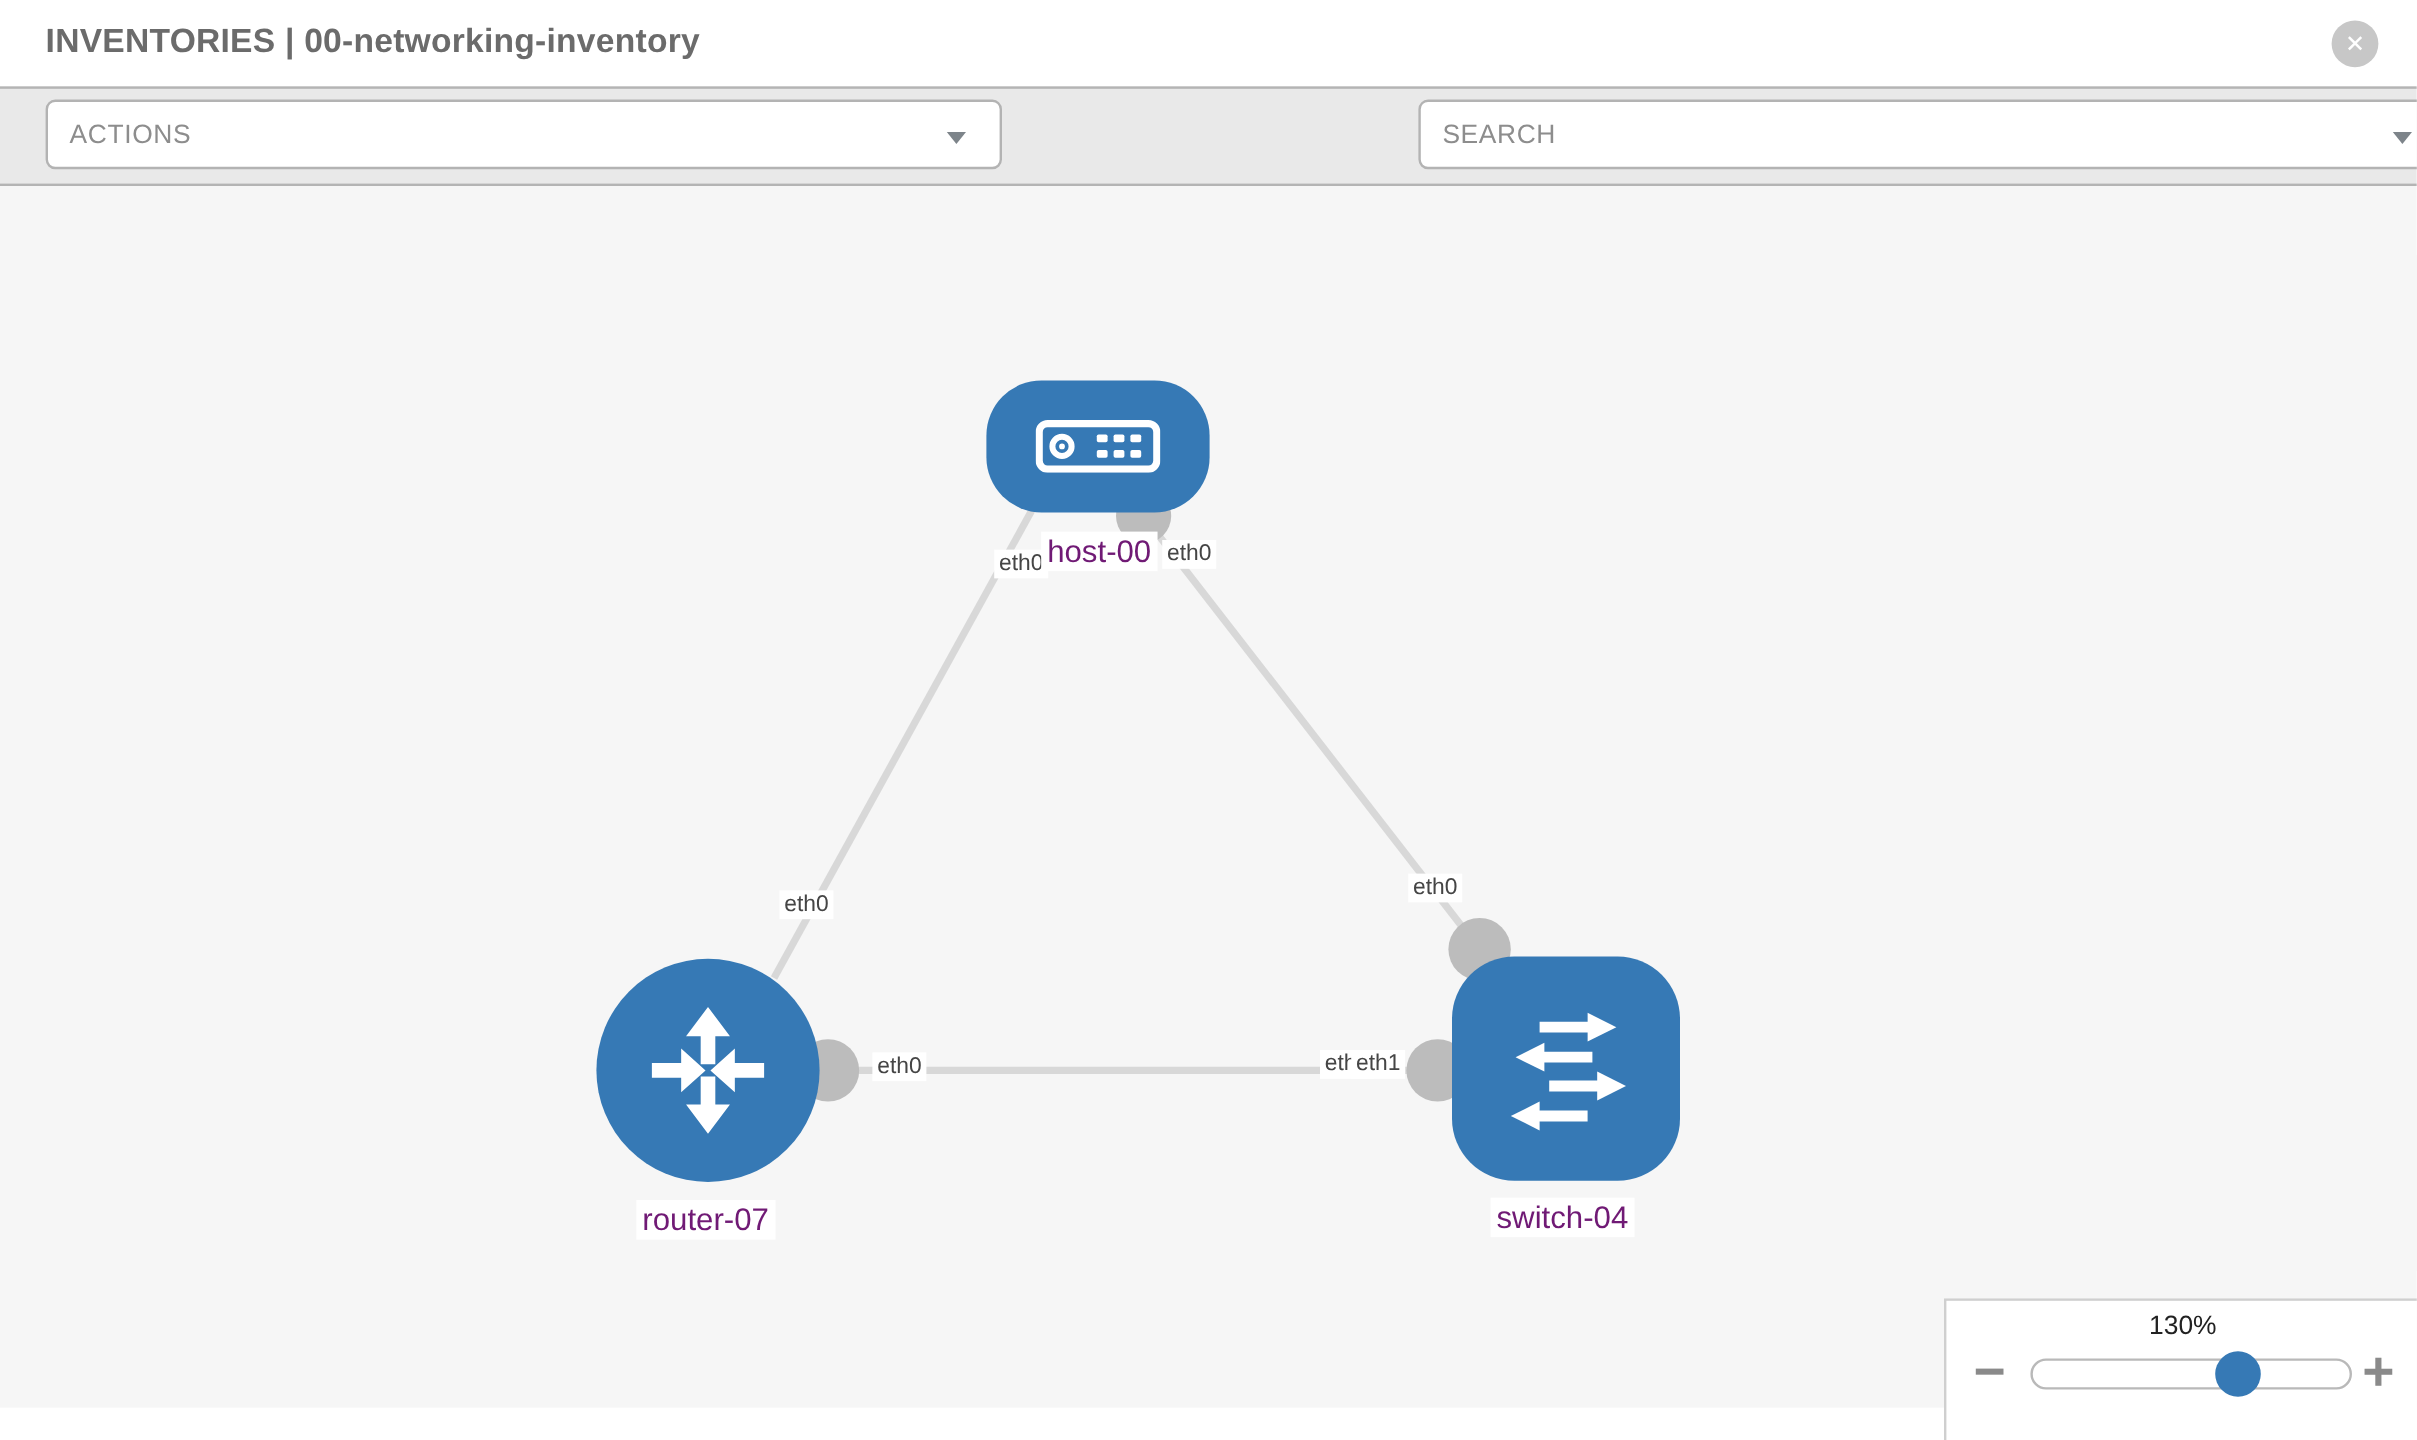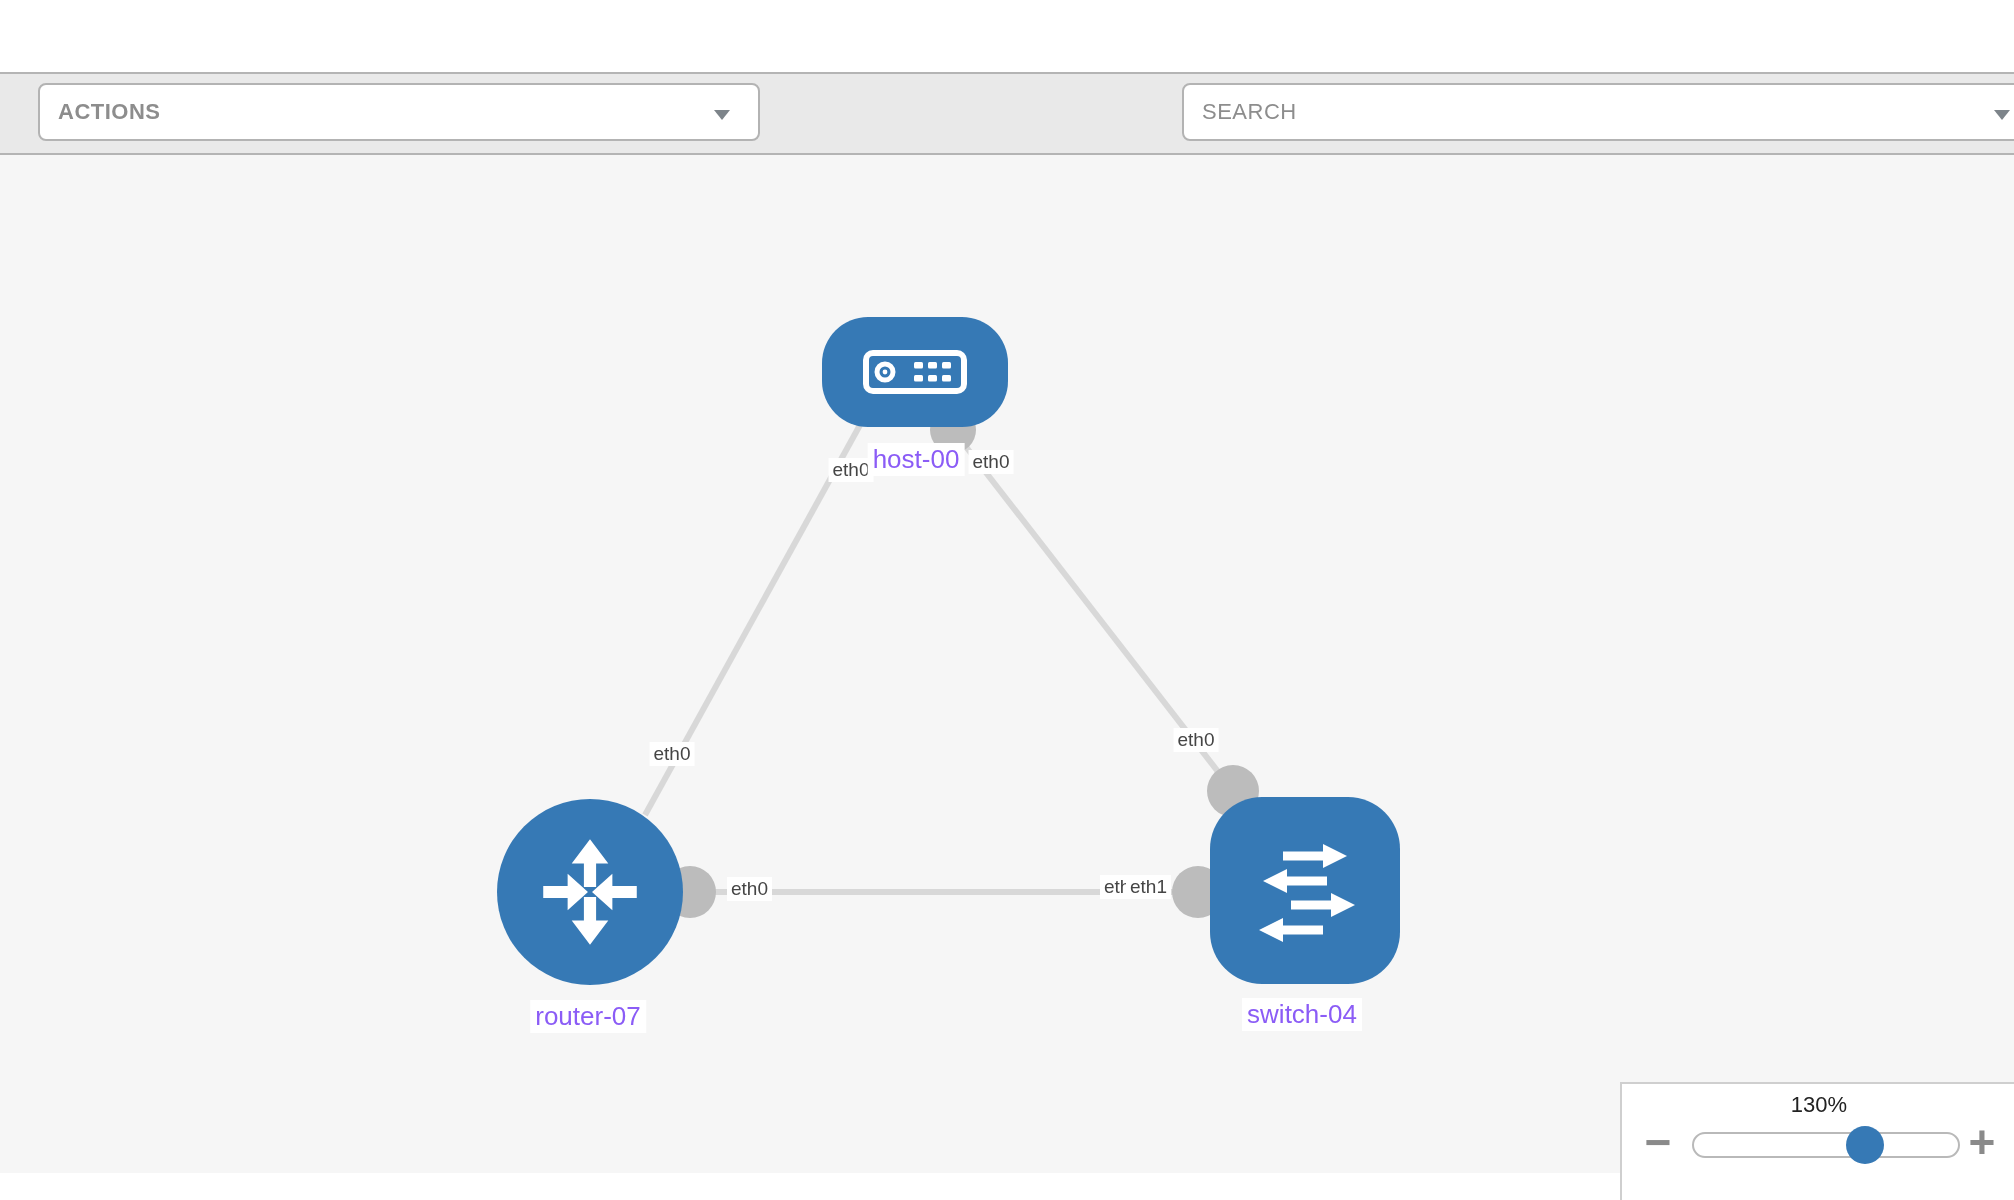--- a/index.html
+++ b/index.html
@@ -17,38 +17,38 @@
 
   
   .toolbar { position:absolute; left:0; top:72px; width:2014px; height:83px; background:#e9e9e9;
              border-top:2px solid #b4b4b4; border-bottom:2px solid #b4b4b4; }
   .select-box { position:absolute; top:9px; height:58px; background:#fff;
                 border:2px solid #b3b3b3; border-radius:8px; display:flex; align-items:center; }
   .select-box .sel-label { padding-left:18px; font-size:22px; color:#8d8d8d; letter-spacing:.5px; }
   .caret { position:absolute; top:25px; width:0; height:0;
            border-left:8px solid transparent; border-right:8px solid transparent;
            border-top:10px solid #7d848a; }
-  .actions-box { left:38px; width:722px;font-weight:bold; }
+  .actions-box { left:38px; width:797px; }
   .actions-box .caret { right:28px; }
   .search-box { left:1182px; width:855px; }
   .search-box .caret { right:25px; }
   .tool-icon-btn { position:absolute; top:96px; width:40px; height:40px; cursor:pointer; }
   .tool-icon-btn svg { width:40px; height:40px; }
 
   
   .canvas { position:absolute; left:0; top:155px; width:2014px; height:1018px; background:#f6f6f6; }
   .links-layer { position:absolute; left:0; top:0; }
 
   .node { position:absolute; background:#3679b5; display:flex; align-items:center;
           justify-content:center; cursor:pointer; }
   .node-host   { left:822px;  top:162px; width:186px; height:110px; border-radius:46px; }
   .node-router { left:497px;  top:644px; width:186px; height:186px; border-radius:50%; }
   .node-switch { left:1210px; top:642px; width:190px; height:187px; border-radius:52px; }
 
-  .node-label { position:absolute; transform:translateX(-50%); background:#fff; color:#8b5cf6;
+  .node-label { position:absolute; transform:translateX(-50%); background:#fff; color:#701a75;
                 font-size:26px; padding:1px 5px; white-space:nowrap; }
   .lbl-host   { left:916px;  top:288px; }
   .lbl-router { left:588px;  top:845px; }
   .lbl-switch { left:1302px; top:843px; }
 
   .if-label { position:absolute; background:#fff; color:#454545; font-size:19px;
               padding:1px 4px; white-space:nowrap; }
   .if-center { transform:translateX(-50%); }
   .if-1 { left:851px;  top:303px; }
   .if-2 { left:991px;  top:295px; }
@@ -70,20 +70,26 @@
   .zoom-track { position:absolute; left:70px; top:48px; width:268px; height:26px;
                 background:#fff; border:2px solid #b9b9b9; border-radius:14px; cursor:pointer; }
   .zoom-handle { position:absolute; left:224px; top:42px; width:38px; height:38px;
                  border-radius:50%; background:#3679b5; cursor:grab; }
 </style>
 </head>
 <body>
 
 <div class="stage">
 
+  <div class="header">
+    <div class="page-title">INVENTORIES | 00-networking-inventory</div>
+    <div class="close-btn">
+      <span>✕</span>
+    </div>
+  </div>
 
   <div class="toolbar">
     <div class="select-box actions-box">
       <span class="sel-label">ACTIONS</span>
       <span class="caret"></span>
     </div>
 
     <div class="tool-icon-btn" style="left:1046px;">
       <svg viewBox="0 0 24 24">
         <path fill="#868c92" d="M22.6 6.1c-.1-.4-.6-.5-.9-.2l-3.1 3.1-2.8-.6-.6-2.8 3.1-3.1c.3-.3.2-.8-.2-.9C17.4 1.2 16.7 1.1 16 1.1c-3.8 0-6.9 3.1-6.9 6.9 0 .6.1 1.1.2 1.7l-7 7c-1.7 1.7-1.7 4.3 0 6 1.7 1.7 4.3 1.7 6 0l7-7c.5.1 1.1.2 1.7.2 3.8 0 6.9-3.1 6.9-6.9 0-.7-.1-1.3-.3-1.9zM4.7 21.3c-.8 0-1.5-.7-1.5-1.5s.7-1.5 1.5-1.5 1.5.7 1.5 1.5-.7 1.5-1.5 1.5z"></path>

